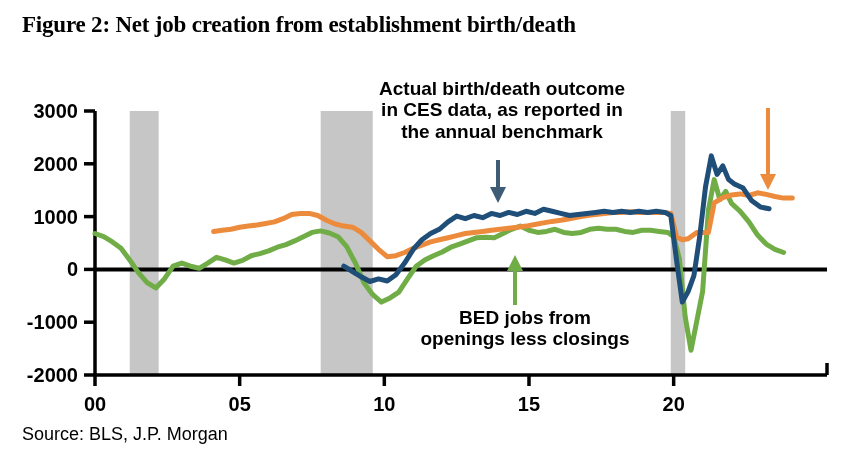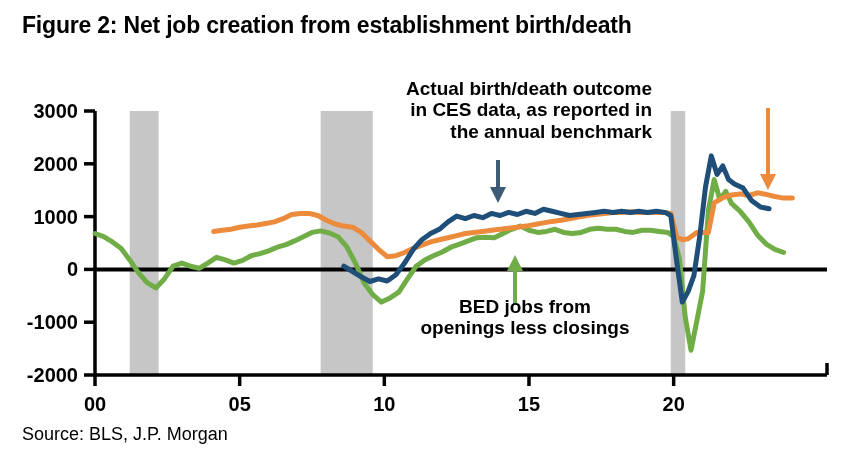--- a/index.html
+++ b/index.html
@@ -4,38 +4,38 @@
 <style>
   html,body{margin:0;padding:0;}
   body{
     width:852px;height:459px;background:#ffffff;
     font-family:"Liberation Sans", sans-serif;
     color:#000000;overflow:hidden;position:relative;
   }
   #figure-root{position:absolute;inset:0;}
   .title{
     position:absolute;left:22px;top:12px;
-    font-size:23px;font-weight:bold;letter-spacing:-0.2px;white-space:nowrap;
+    font-size:23px;font-weight:bold;letter-spacing:-0.2px;white-space:nowrap;font-family:Liberation Serif, serif;
   }
   .subtitle{
     position:absolute;left:22px;top:52px;
     font-size:19px;font-weight:normal;white-space:nowrap;
   }
   .source{
     position:absolute;left:22px;top:424px;
     font-size:18px;font-weight:normal;white-space:nowrap;
   }
   svg.plot{position:absolute;left:0;top:0;}
   .anno{
     position:absolute;font-weight:bold;text-align:center;
     line-height:1.12;white-space:pre-line;
   }
-  #anno-actual{left:352px;top:78px;width:300px;font-size:19px;text-align:right;}
+  #anno-actual{left:352px;top:78px;width:300px;font-size:19px;}
   #anno-ces{left:700px;top:22px;width:140px;font-size:19px;}
-  #anno-bed{left:396px;top:296px;width:258px;font-size:19px;}
+  #anno-bed{left:396px;top:307px;width:258px;font-size:19px;}
   .tick-label{font-size:20px;font-weight:bold;fill:#000;}
 </style>
 </head>
 <body>
 
 <div id="figure-root">
 
   <div class="title">Figure 2: Net job creation from establishment birth/death</div>
 
   <svg class="plot" id="chart-svg" width="852" height="459">

